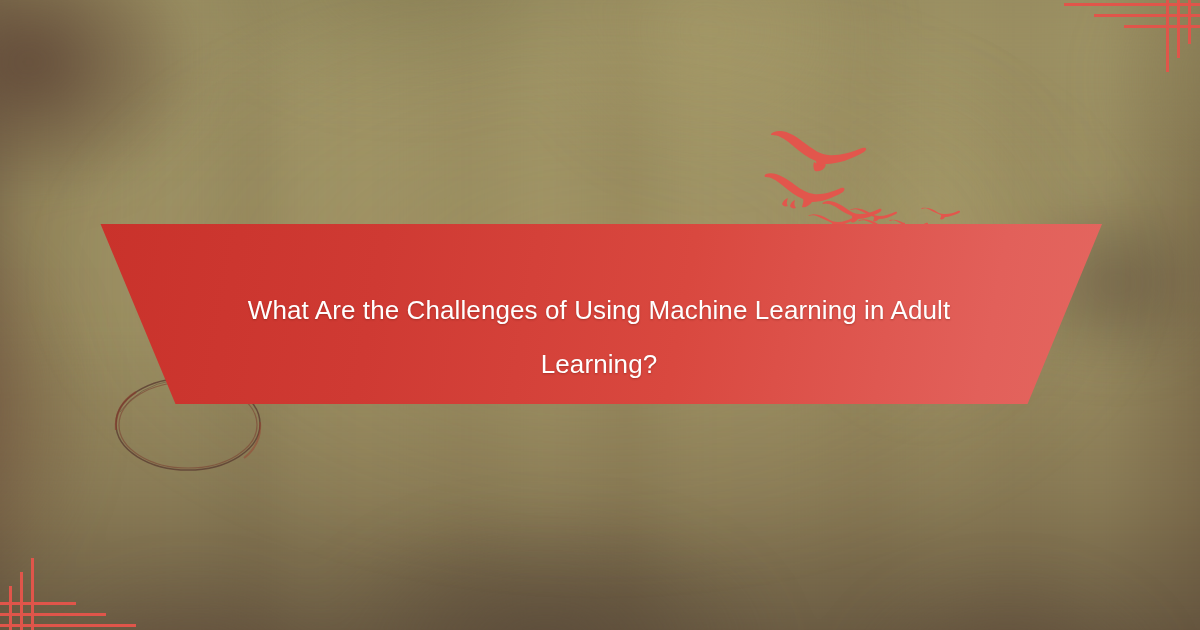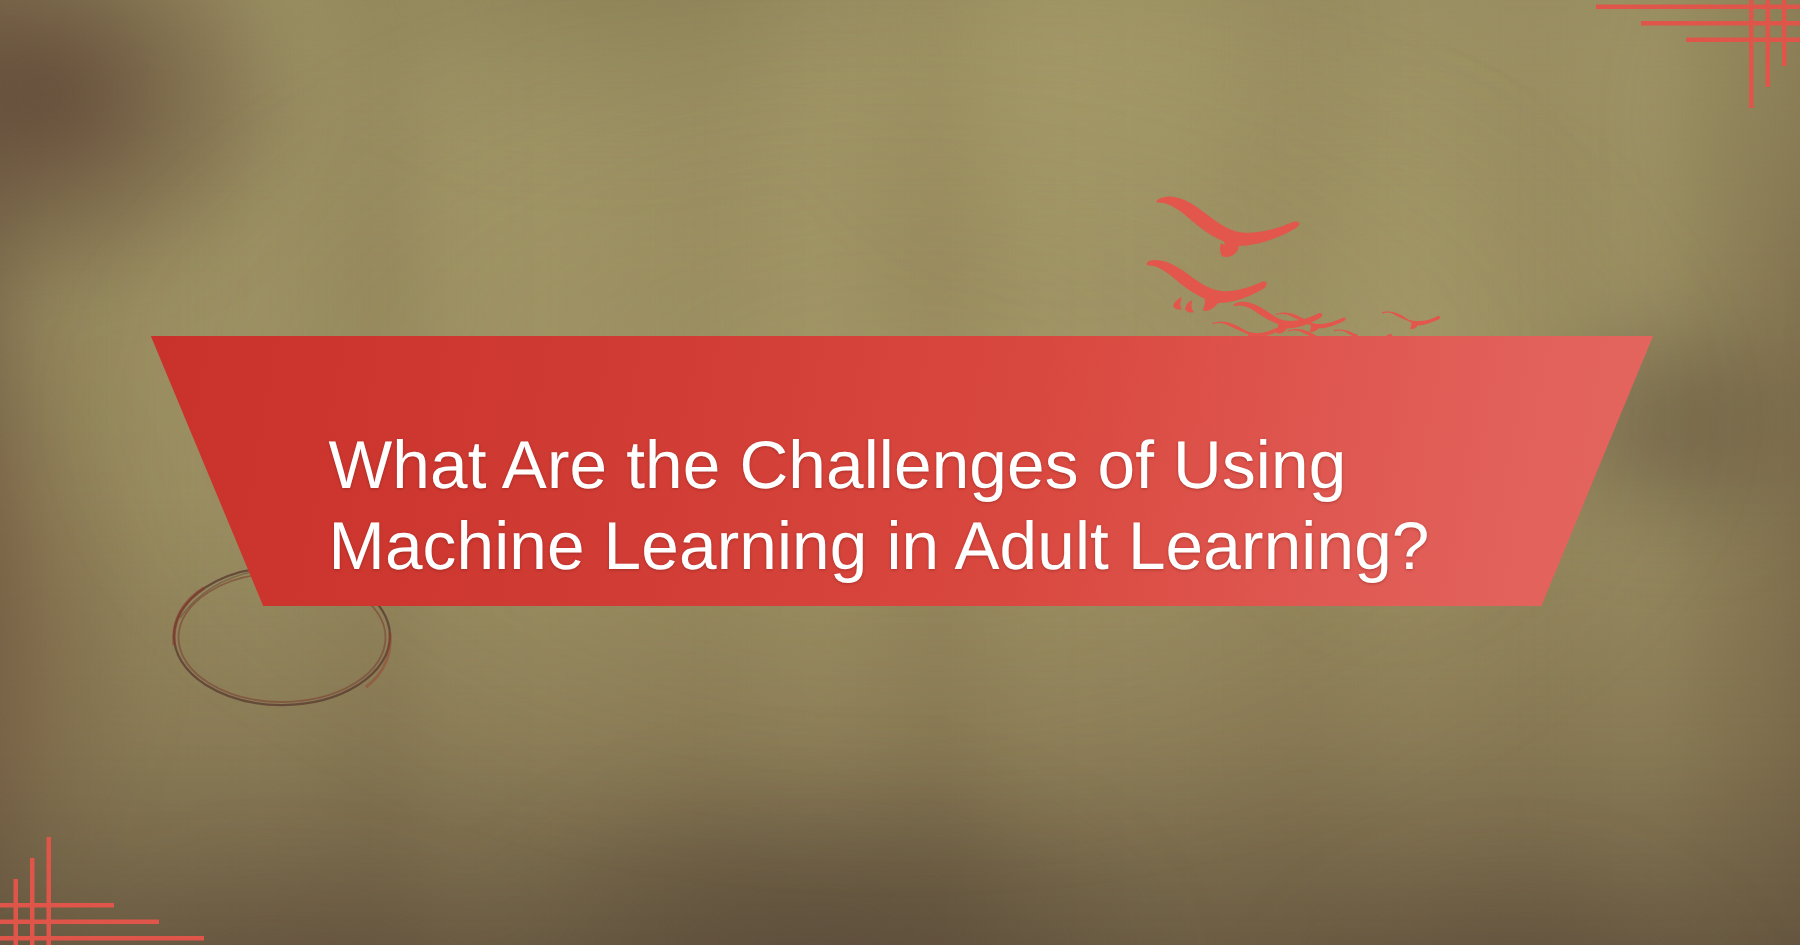--- a/index.html
+++ b/index.html
@@ -119,22 +119,23 @@
     height: 180px;
     background: linear-gradient(100deg, #c9322b 0%, #cf3a33 28%, #d9483f 58%, #e2605a 88%, #e4665f 100%);
     clip-path: polygon(0.45% 0%, 100% 0%, 92.6% 100%, 7.9% 100%);
     display: flex;
     align-items: center;
     justify-content: center;
   }
   .banner-text {
     display: block;
     width: 760px;
+    text-align: center;
     color: #ffffff;
-    font-size: 45px;
+    font-size: 26px;
     line-height: 54px;
     font-weight: 400;
     letter-spacing: 0.1px;
     text-shadow: 0 1px 2px rgba(120,28,20,0.45);
     padding-bottom: 2px;
     margin-top: 47px;
   }
 </style>
 </head>
 <body>

